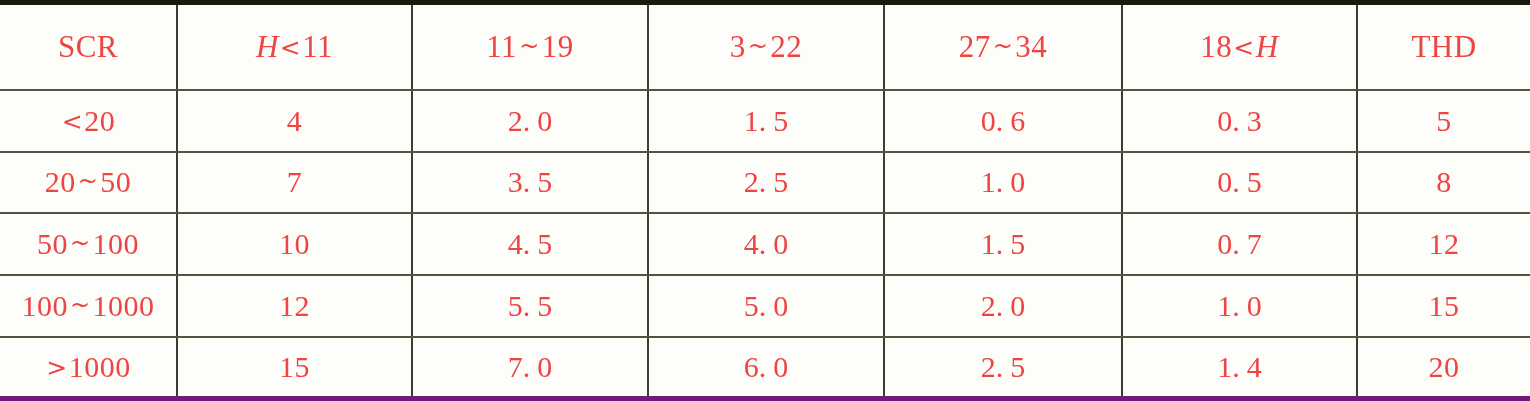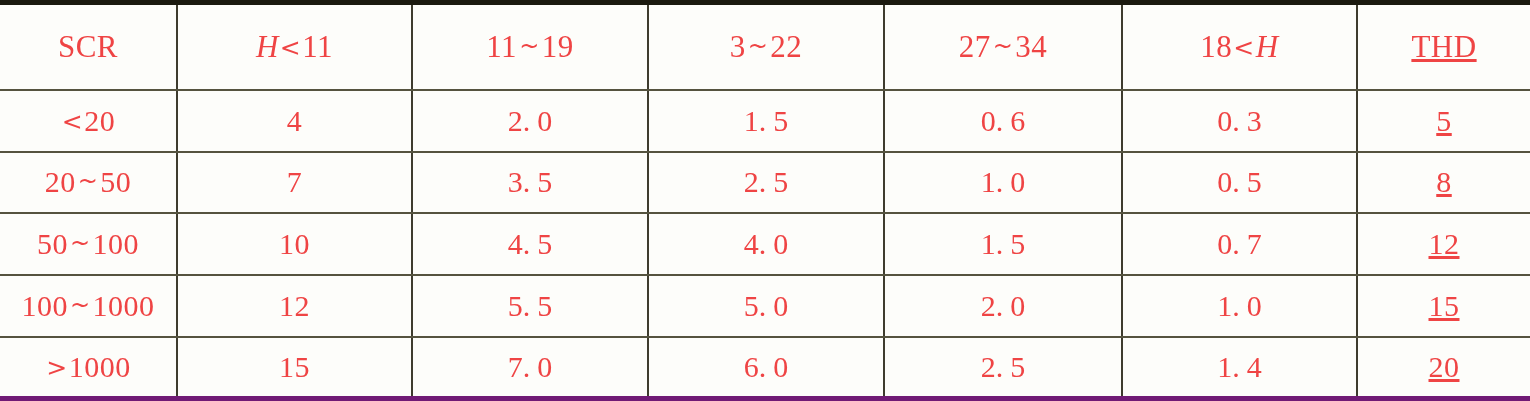--- a/index.html
+++ b/index.html
@@ -41,21 +41,21 @@
     border-left: 2px solid #3e3c2e;
     border-right: 2px solid #3e3c2e;
     border-top: 2px solid #55533f;
     border-bottom: 2px solid #55533f;
     padding: 0 2px;
     white-space: nowrap;
   }
 
   
   table.scr-table tr > td:first-child { border-left: none; }
-  table.scr-table tr > td:last-child  { border-right: none; text-decoration: underline; }
+  table.scr-table tr > td:last-child  { border-right: none; }
 
   
   table.scr-table tr.header-row > td {
     border-top: 5px solid #1b1a0f;
     border-bottom: 2px solid #55533f;
     font-size: 31px;
   }
 
   
   table.scr-table tr.last-row > td {

